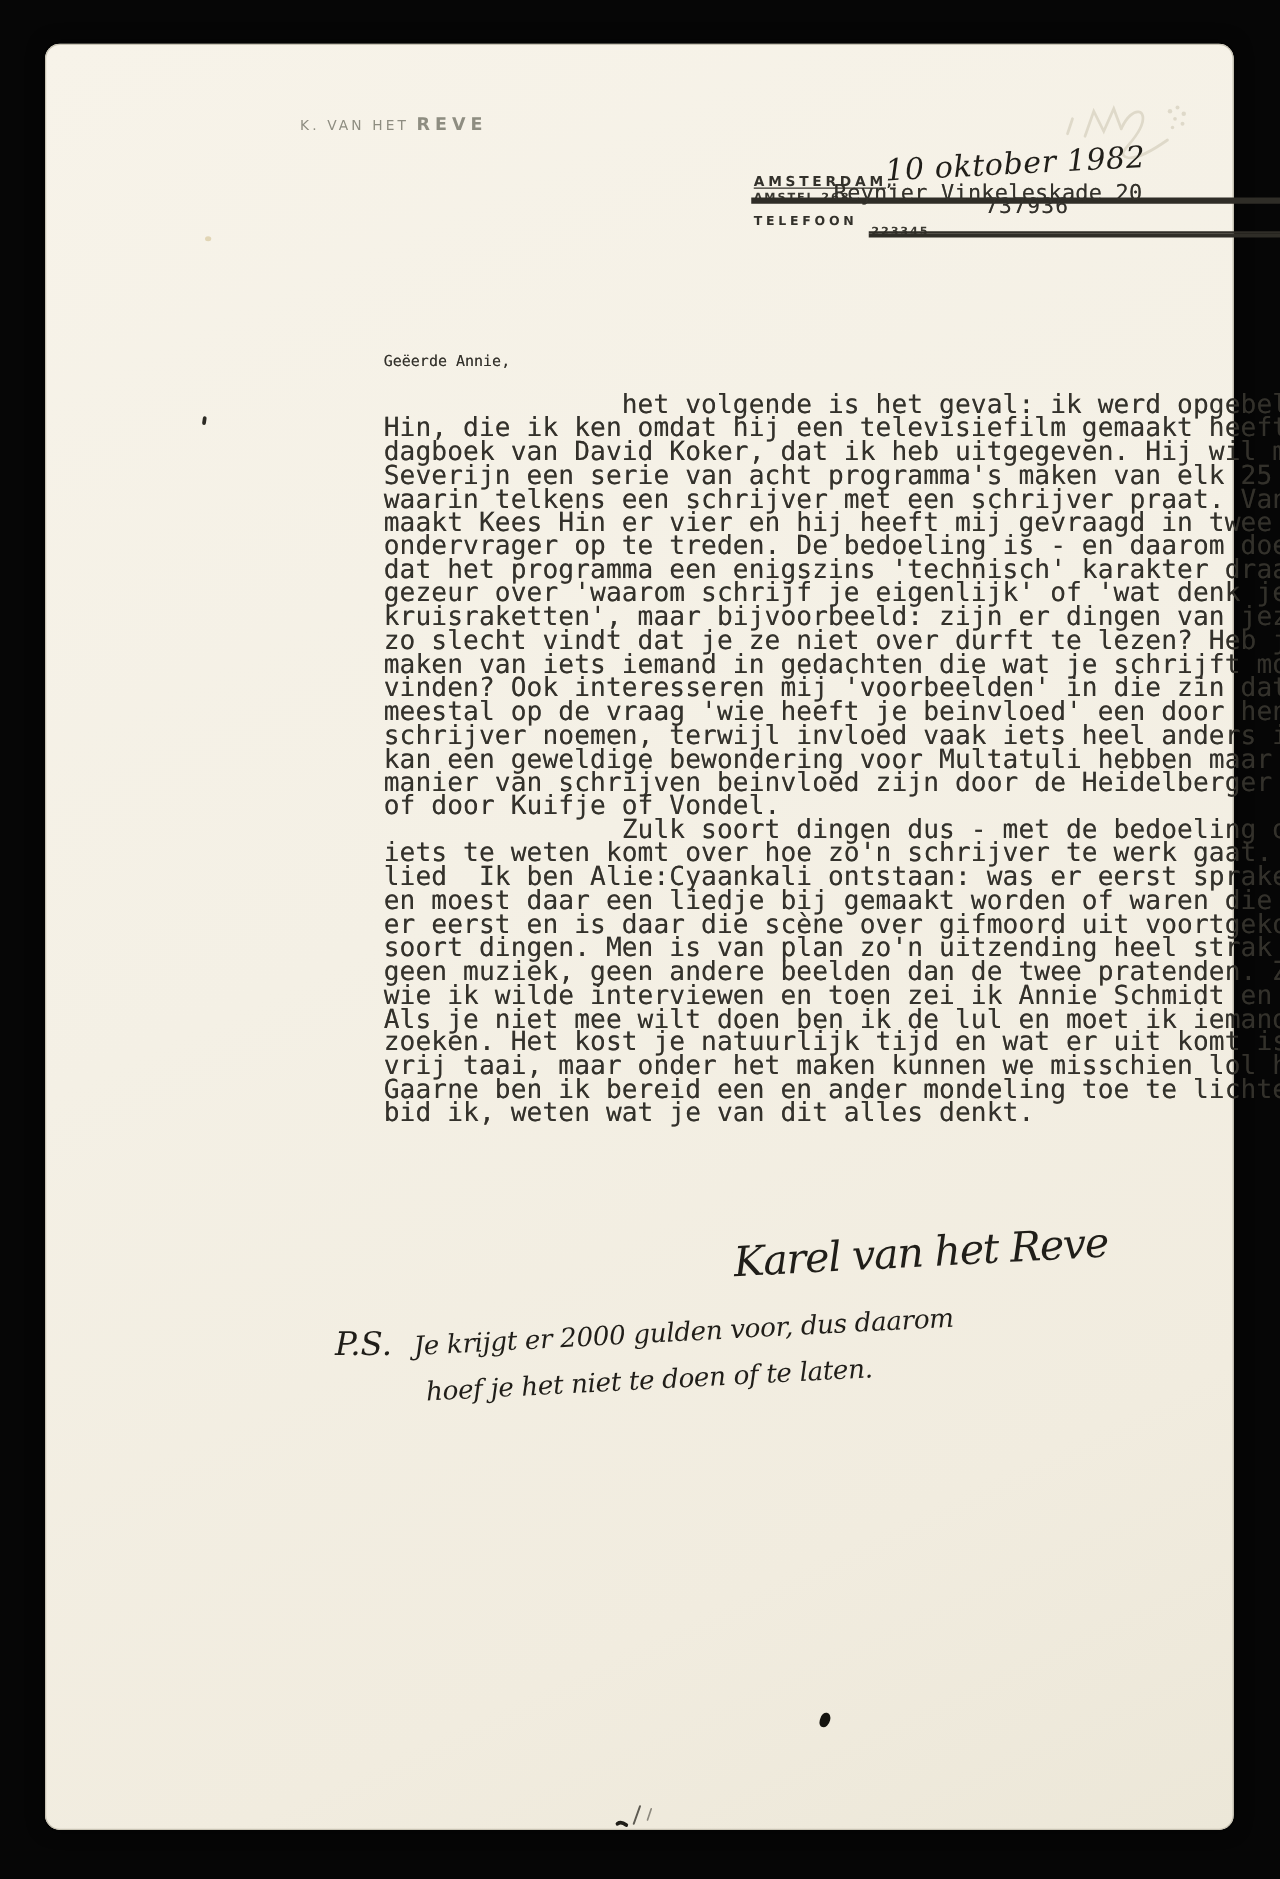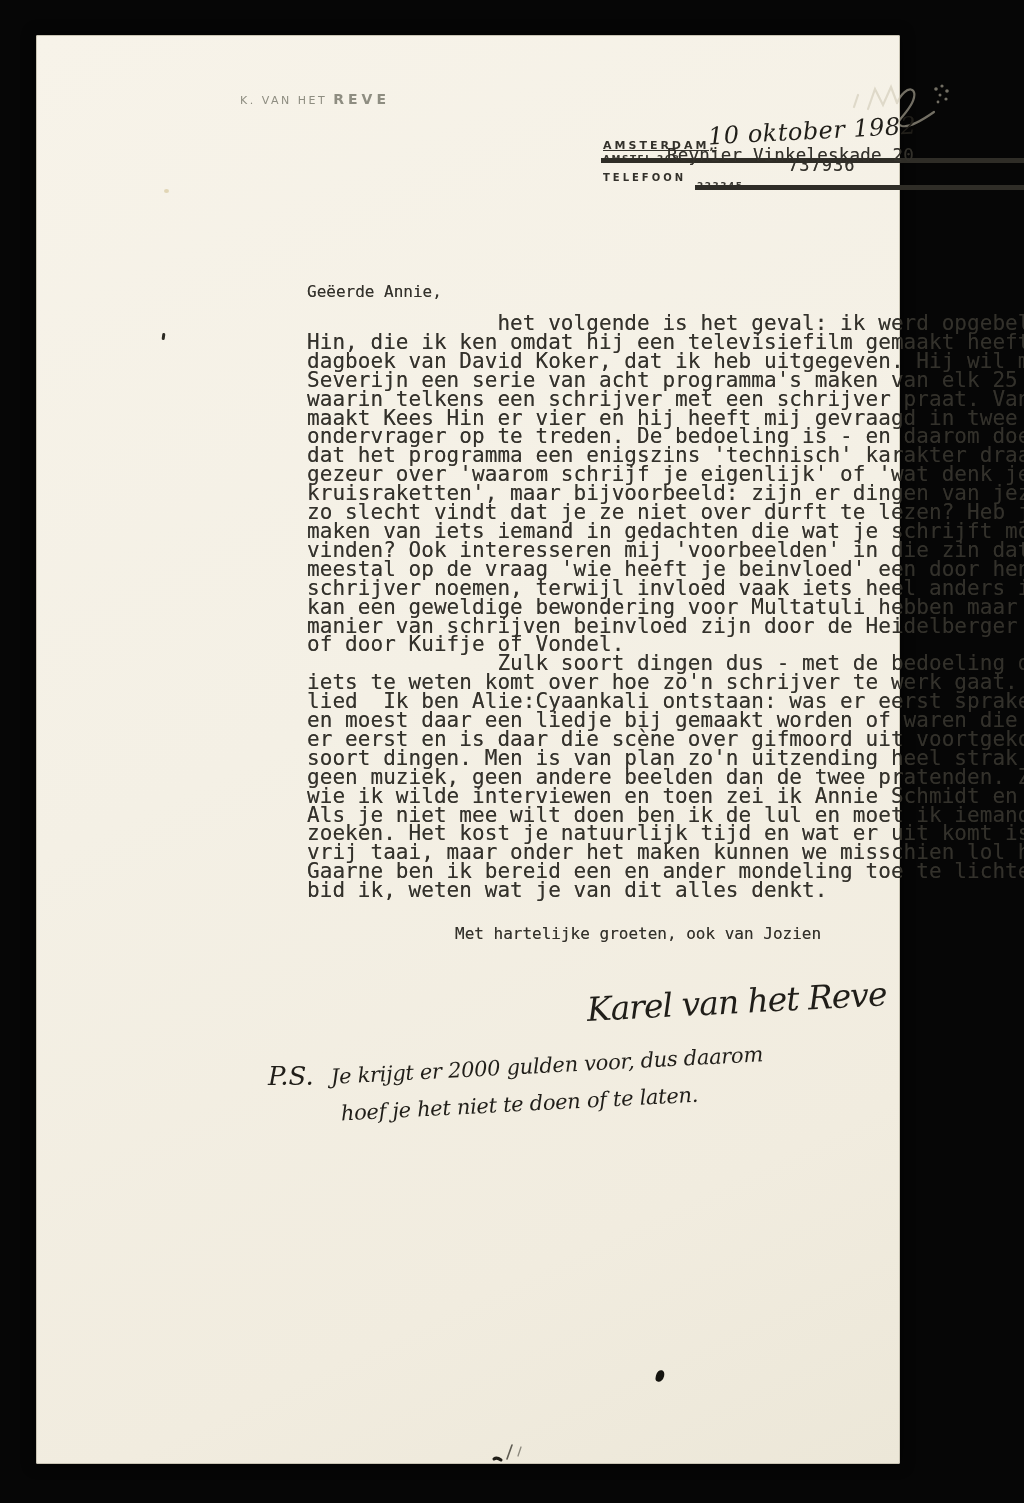--- a/index.html
+++ b/index.html
@@ -4,36 +4,36 @@
 <style>
   html,body{margin:0;padding:0;}
   body{
     width:1024px;height:1503px;
     background:#060606;
     position:relative;
     font-family:"DejaVu Sans Mono", monospace;
     overflow:hidden;
   }
   .paper{
-    position:absolute;left:36px;top:35px;width:864px;height:1429px;
+    position:absolute;left:36px;top:35px;width:951px;height:1429px;
     background:linear-gradient(155deg,#f7f3e9 0%,#f4f0e5 45%,#f1ecdf 80%,#ece7d8 100%);
-    border-radius:2px;
+    border-radius:12px;
     box-shadow:0 0 0 1px #c9c4b4 inset, 0 0 14px rgba(0,0,0,0.55);
   }
   .abs{position:absolute;}
   
   .type{
     font-family:"DejaVu Sans Mono", monospace;
     color:#33312b;
     text-shadow:0 0 0.5px rgba(45,43,38,0.55);
   }
   .letter-body{
     font-size:21px;line-height:18.9px;white-space:pre;letter-spacing:0.05px;
   }
-  .salutation{font-size:16px;white-space:pre;}
+  .salutation{font-size:12px;white-space:pre;}
   .closing{font-size:16px;white-space:pre;}
   
   .lh-name{color:#8e8d81;white-space:nowrap;letter-spacing:2px;font-family:"DejaVu Sans", sans-serif;}
   .lh-name .small{font-size:11px;letter-spacing:2.5px;}
   .lh-name .big{font-size:14px;font-weight:bold;letter-spacing:4px;margin-left:6px;}
   .lh-city{font-family:"DejaVu Sans", sans-serif;font-size:11px;font-weight:bold;letter-spacing:3px;color:#33312b;}
   .lh-label{font-family:"DejaVu Sans", sans-serif;font-size:10px;font-weight:bold;letter-spacing:3px;color:#33312b;}
   .struck{
     position:relative;font-family:"DejaVu Sans", sans-serif;
     font-size:9px;font-weight:bold;letter-spacing:1.5px;color:#3a3831;white-space:nowrap;
@@ -132,21 +132,20 @@
 er eerst en is daar die scène over gifmoord uit voortgekomen? Dat
 soort dingen. Men is van plan zo'n uitzending heel strak te houden,
 geen muziek, geen andere beelden dan de twee pratenden. Ze vroegen
 wie ik wilde interviewen en toen zei ik Annie Schmidt en Piet Grijs.
 Als je niet mee wilt doen ben ik de lul en moet ik iemand anders
 zoeken. Het kost je natuurlijk tijd en wat er uit komt is misschien
 vrij taai, maar onder het maken kunnen we misschien lol hebben.Wat?
 Gaarne ben ik bereid een en ander mondeling toe te lichten. Laat mij,
 bid ik, weten wat je van dit alles denkt.</div>
 
-  <div class="abs type closing" style="left:419px;top:889px;">Met hartelijke groeten, ook van Jozien</div>
 
   <div class="abs hand hw-signature" style="left:552px;top:955px;">Karel van het Reve</div>
 
   <div class="abs hand hw-ps-label" style="left:232px;top:1026px;">P.S.</div>
   <div class="abs hand hw-ps" style="left:294px;top:1024px;">
     <div>Je krijgt er 2000 gulden voor, dus daarom</div>
     <div style="margin-left:8px;">hoef je het niet te doen of te laten.</div>
   </div>
 
   <div class="abs ink-blot" style="left:620px;top:1335px;"></div>

